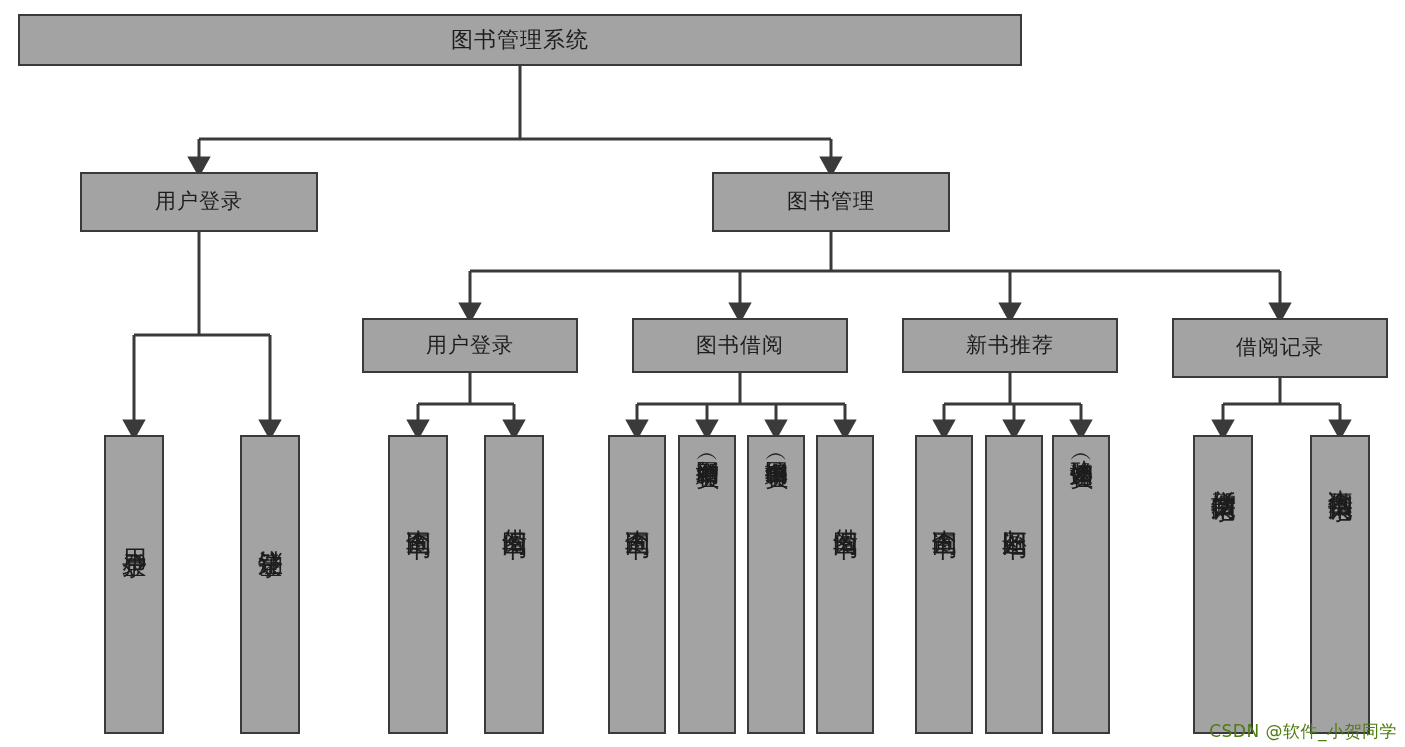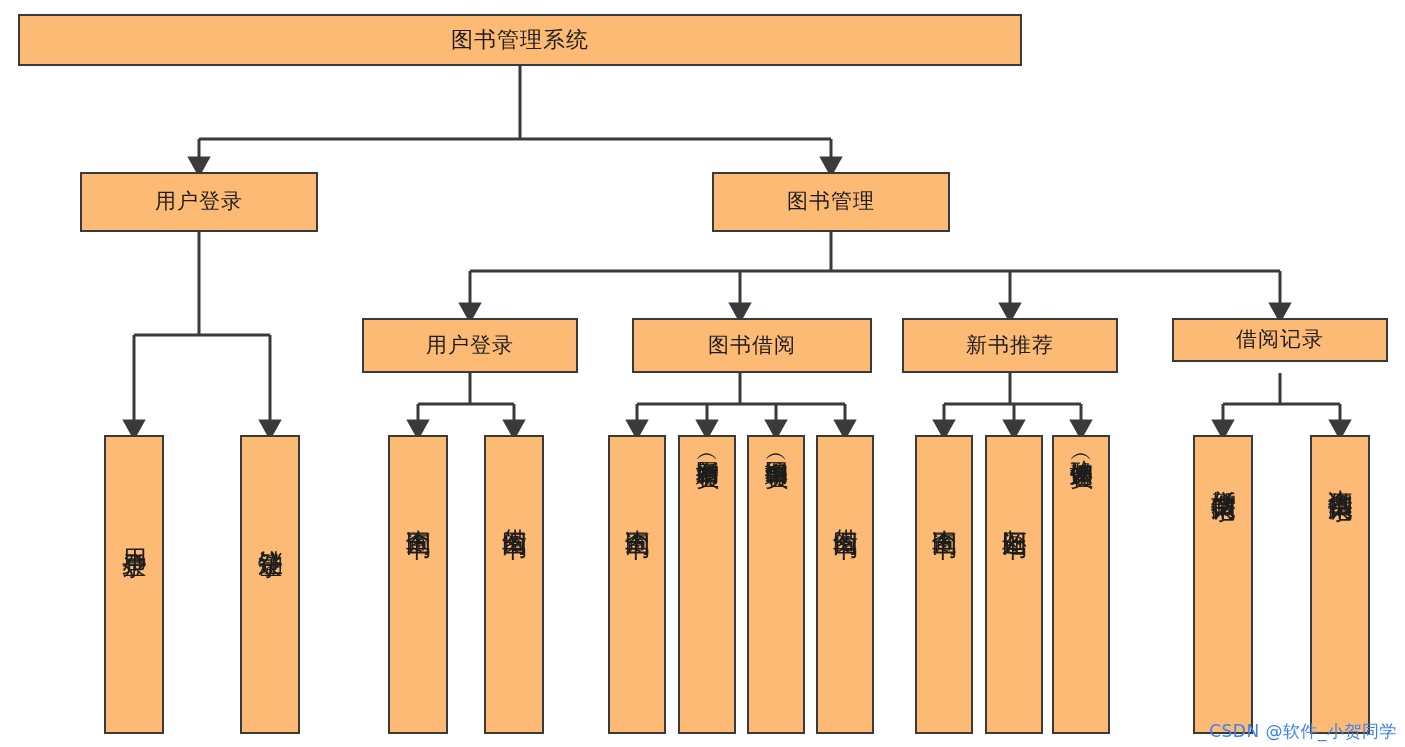--- a/index.html
+++ b/index.html
@@ -22,21 +22,21 @@
     left: 0;
     top: 0;
     width: 1405px;
     height: 747px;
     pointer-events: none;
   }
   .node {
     position: absolute;
     box-sizing: border-box;
     border: 2px solid #3a3a3a;
-    background: #fdba74;
+    background: #a3a3a3;
     display: flex;
     align-items: center;
     justify-content: center;
     color: #1d1d1d;
   }
   .node-h {
     font-size: 21px;
     letter-spacing: 1px;
     line-height: 1.1;
     white-space: nowrap;
@@ -61,21 +61,21 @@
   }
   .vtext.small {
     font-size: 23px;
     letter-spacing: 1px;
   }
   .watermark {
     position: absolute;
     right: 8px;
     bottom: 4px;
     font-size: 17px;
-    color: #3b82f6;
+    color: #4d7c0f;
     letter-spacing: 0.5px;
     white-space: nowrap;
   }
 </style>
 </head>
 <body>
 
 <div id="canvas">
 
   <svg class="wires" viewBox="0 0 1405 747">
@@ -135,27 +135,27 @@
   <div class="node node-h" style="left:80px; top:172px; width:238px; height:60px;">
     <span>用户登录</span>
   </div>
   <div class="node node-h" style="left:712px; top:172px; width:238px; height:60px;">
     <span>图书管理</span>
   </div>
 
   <div class="node node-h" style="left:362px; top:318px; width:216px; height:55px;">
     <span>用户登录</span>
   </div>
-  <div class="node node-h" style="left:632px; top:318px; width:240px; height:55px;">
+  <div class="node node-h" style="left:632px; top:318px; width:216px; height:55px;">
     <span>图书借阅</span>
   </div>
   <div class="node node-h" style="left:902px; top:318px; width:216px; height:55px;">
     <span>新书推荐</span>
   </div>
-  <div class="node node-h" style="left:1172px; top:318px; width:216px; height:44px;">
+  <div class="node node-h" style="left:1172px; top:318px; width:216px; height:60px;">
     <span>借阅记录</span>
   </div>
 
   <div class="node node-v" style="left:104px; top:435px; width:60px; height:299px; padding-top:92px;">
     <span class="vtext">用户登录</span>
   </div>
   <div class="node node-v" style="left:240px; top:435px; width:60px; height:299px; padding-top:92px;">
     <span class="vtext">注销登录</span>
   </div>
 

